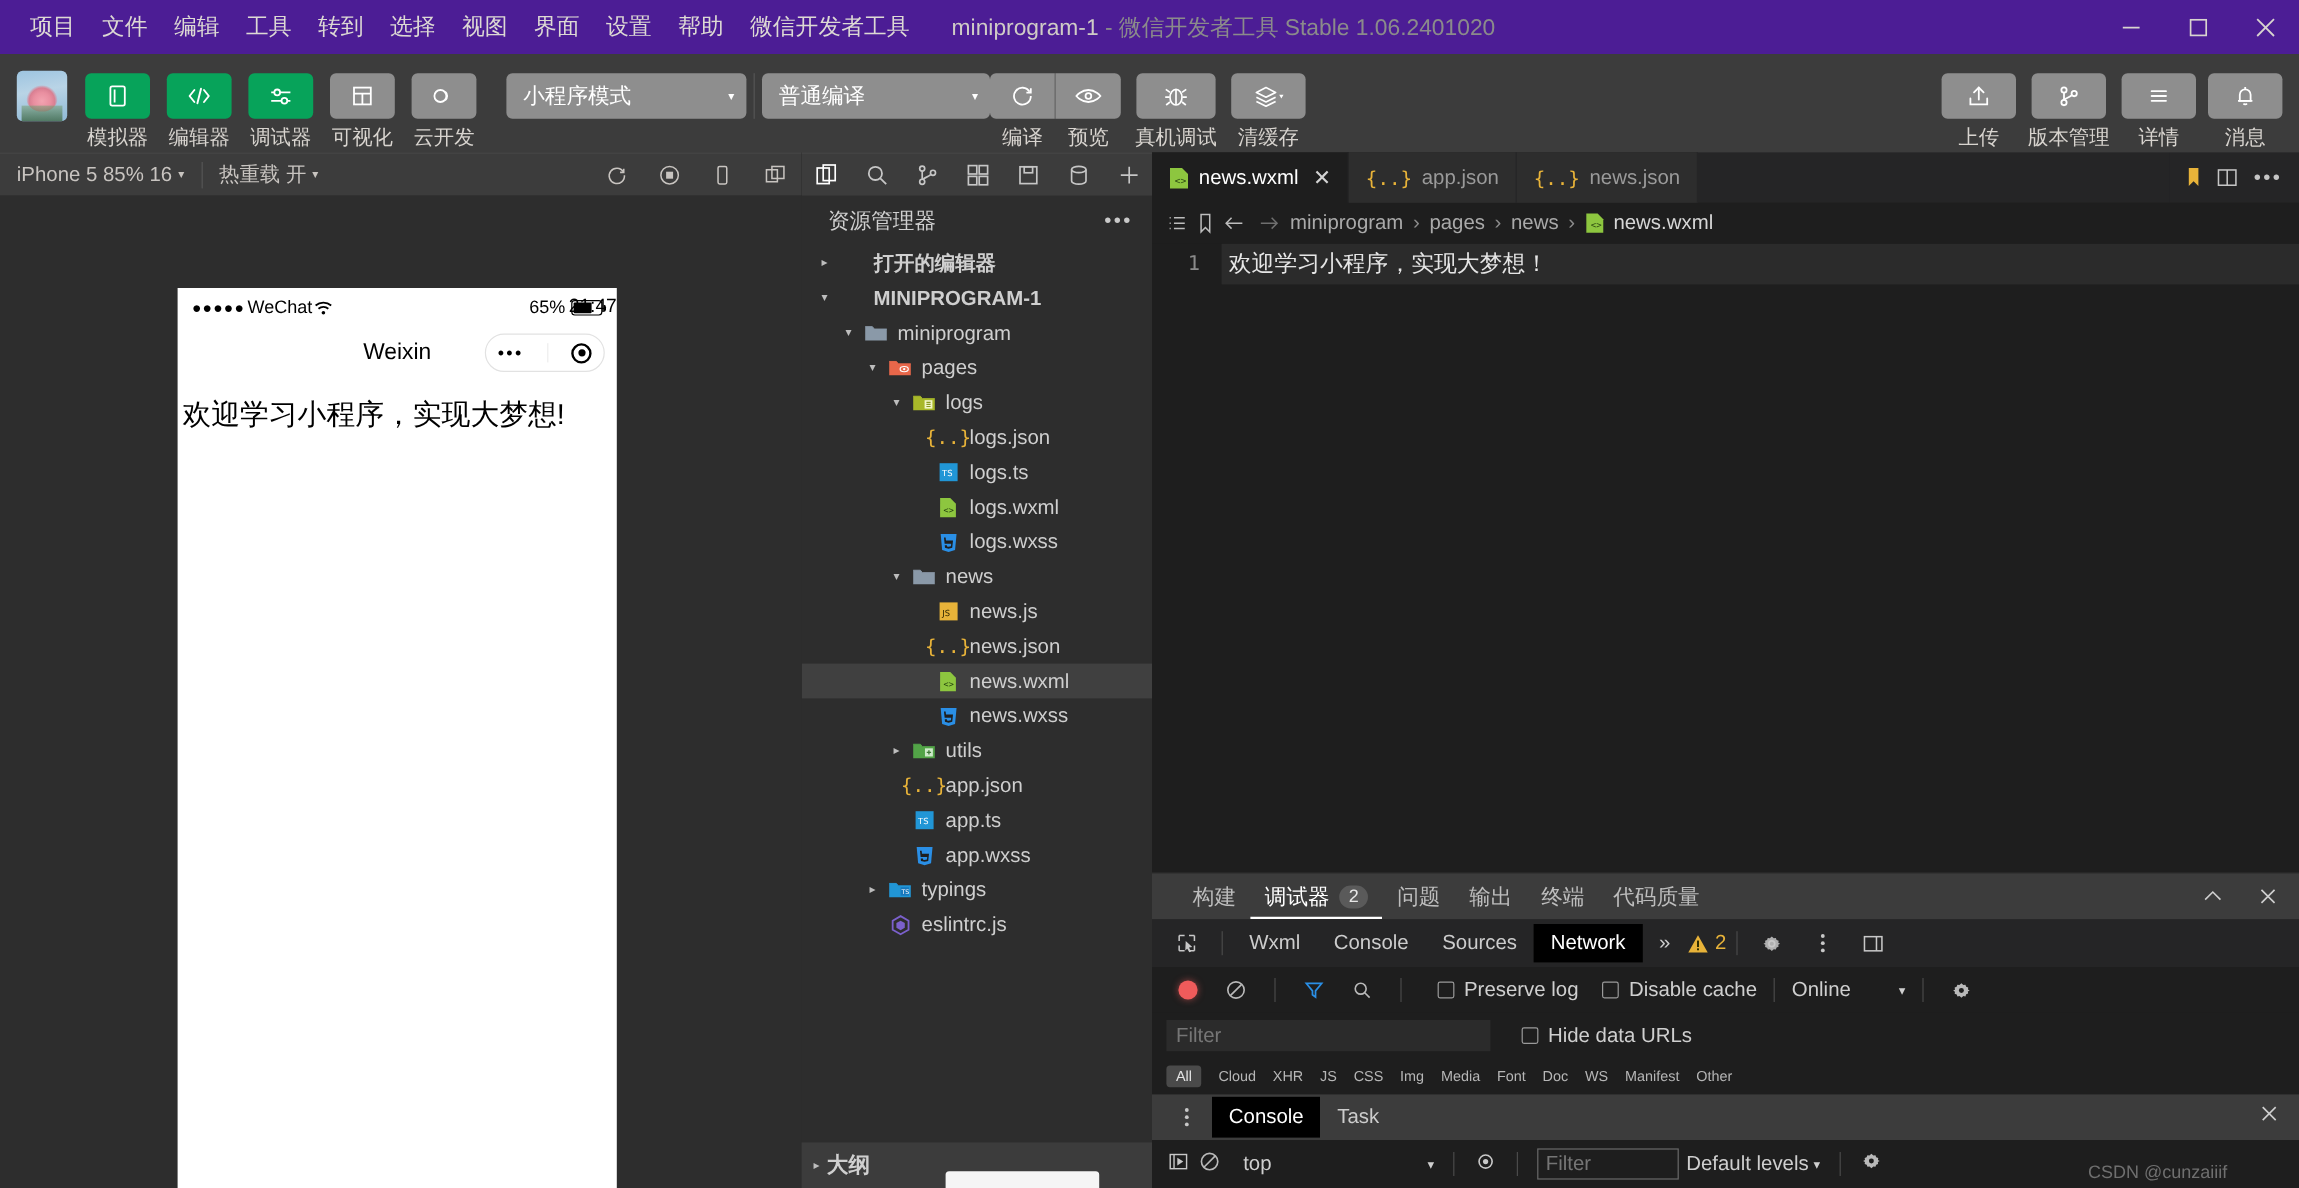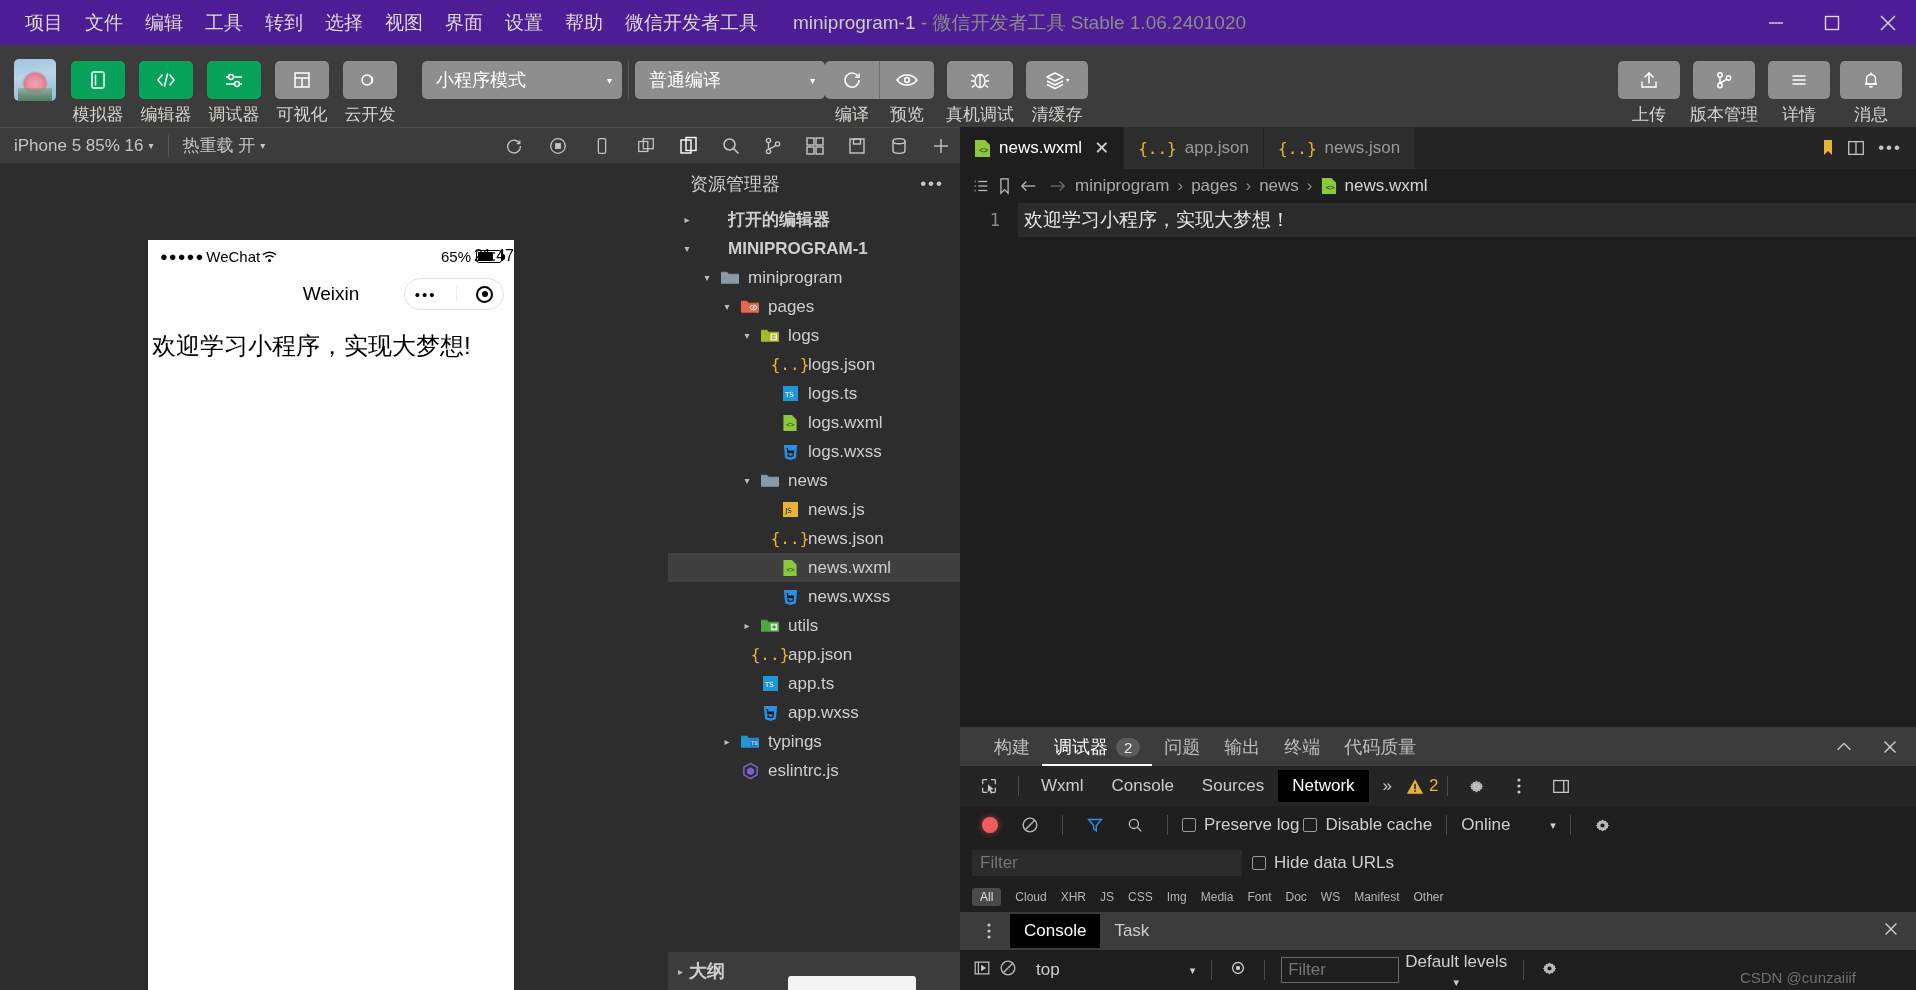--- a/index.html
+++ b/index.html
@@ -194,40 +194,40 @@
   .dt-ic { width: 42px; display: flex; align-items: center; justify-content: center; color: #c8c8c8; }
   .dt-vsep { width: 1px; height: 20px; background: #4a4a4a; margin: 0 8px; }
   .dt-tab { font-size: 17px; color: #cccccc; padding: 6px 14px; }
   .dt-tab.active { background: #000000; color: #ffffff; }
   .dt-warn { color: #e8b339; font-size: 17px; display: flex; align-items: center; gap: 5px; }
 
   .net-bar { height: 38px; flex: 0 0 38px; display: flex; align-items: center; background: #1e1e1e; padding-left: 12px; gap: 4px; }
   .net-bar .nb-ic { width: 36px; display: flex; align-items: center; justify-content: center; }
   .rec-dot { width: 16px; height: 16px; border-radius: 50%; background: #f05b5b; box-shadow: 0 0 6px rgba(240,91,91,.6); }
   .chk { width: 14px; height: 14px; border: 1.5px solid #9a9a9a; border-radius: 2px; display: inline-block; }
-  .cbx { display: flex; align-items: center; gap: 8px; color: #cfcfcf; font-size: 17px; margin-left: 0; }
+  .cbx { display: flex; align-items: center; gap: 8px; color: #cfcfcf; font-size: 17px; margin-left: 16px; }
   .nb-vsep { width: 1px; height: 20px; background: #4a4a4a; margin: 0 10px; }
   .net-select { color: #cfcfcf; font-size: 17px; display: flex; align-items: center; gap: 40px; }
 
   .filter-bar { height: 38px; flex: 0 0 38px; display: flex; align-items: center; background: #1e1e1e; padding-left: 12px; gap: 10px; }
   .filter-input {
     width: 270px; height: 26px; background: #2b2b2b; border: none; color: #b9b9b9;
     font-size: 17px; padding: 0 8px; font-family: "Liberation Sans", sans-serif;
   }
   .types-row { height: 30px; flex: 0 0 30px; display: flex; align-items: center; gap: 14px; padding-left: 12px; color: #b6b6b6; font-size: 12px; overflow: hidden; }
   .types-row .all { background: #4a4a4a; color: #e2e2e2; padding: 2px 8px; border-radius: 3px; }
 
   .drawer-tabs { height: 38px; flex: 0 0 38px; display: flex; align-items: center; background: #3c3c3c; padding-left: 8px; position: relative; }
   .dw-tab { font-size: 17px; color: #cccccc; padding: 7px 14px; }
   .dw-tab.active { background: #000; color: #fff; }
   .drawer-tabs .close { position: absolute; right: 16px; color: #cfcfcf; font-size: 19px; }
   .console-bar { height: 40px; flex: 0 0 40px; display: flex; align-items: center; background: #1e1e1e; padding-left: 12px; gap: 6px; position: relative; }
   .ctx-select { color: #cfcfcf; font-size: 17px; display: flex; align-items: center; gap: 130px; margin-left: 12px; }
   .console-filter { width: 118px; height: 26px; background: #1e1e1e; border: 1px solid #6a6a6a; color: #b9b9b9; font-size: 17px; padding: 0 6px; font-family:"Liberation Sans",sans-serif;}
-  .levels { color: #cfcfcf; font-size: 17px; display: flex; align-items: center; gap: 4px; flex-direction: column; }
+  .levels { color: #cfcfcf; font-size: 17px; display: flex; align-items: center; gap: 4px; }
   .watermark { position: absolute; right: 60px; bottom: 4px; color: #6f6f6f; font-size: 15px; }
 
   .icon { display: block; }
 </style>
 </head>
 <body>
 
 <div class="app">
 
   <div class="menubar">

